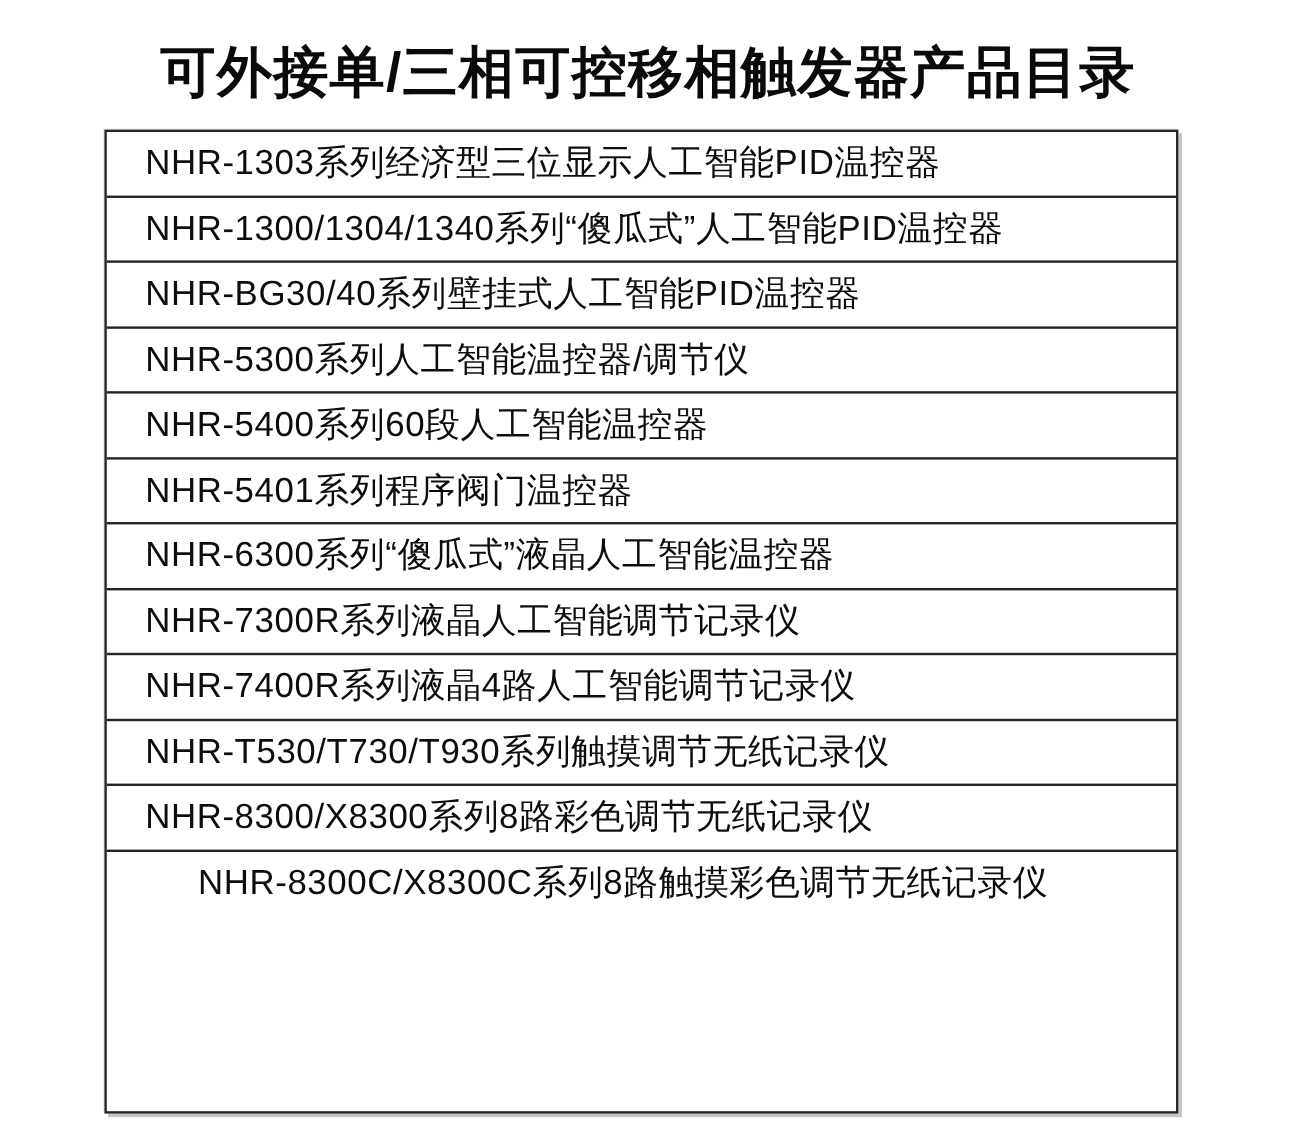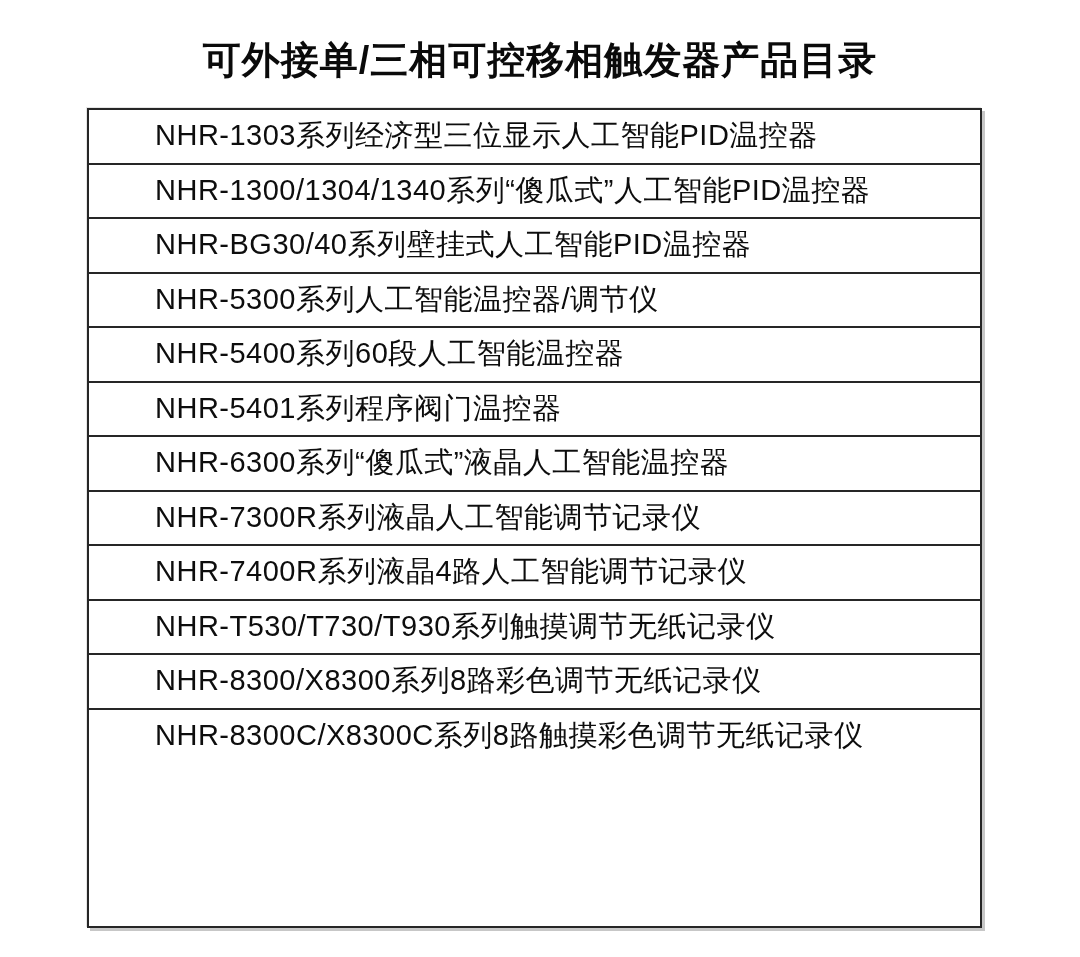--- a/index.html
+++ b/index.html
@@ -17,21 +17,21 @@
     width: 1080px;
     height: 957px;
     background: #ffffff;
   }
   .page-title {
     position: absolute;
     top: 37px;
     left: 0;
     width: 100%;
     text-align: center;
-    font-size: 38px;
+    font-size: 46px;
     line-height: 46px;
     font-weight: 700;
     color: #0a0a0a;
     letter-spacing: 1px;
   }
   .catalog {
     position: absolute;
     left: 87px;
     top: 108px;
     width: 895px;
@@ -40,32 +40,33 @@
     border: 2px solid #262626;
     background: #ffffff;
     box-shadow: 3px 3px 0 rgba(0,0,0,0.22), -1px -1px 0 rgba(0,0,0,0.10);
   }
   .catalog-row {
     box-sizing: border-box;
     height: 54.5px;
     border-bottom: 2px solid #262626;
     display: flex;
     align-items: center;
-    padding-left: 66px;
+    padding-left: 32px;
     padding-right: 10px;
     font-size: 29px;
     font-weight: 500;
     color: #0d0d0d;
     white-space: nowrap;
     overflow: hidden;
     letter-spacing: 0.5px;
   }
   .catalog-row:last-child {
     height: 53px;
     border-bottom: none;
+    margin-left: 44px;
   }
 </style>
 </head>
 <body>
 
 <div class="page">
 
   <div class="page-title">可外接单/三相可控移相触发器产品目录</div>
 
   <div class="catalog">

